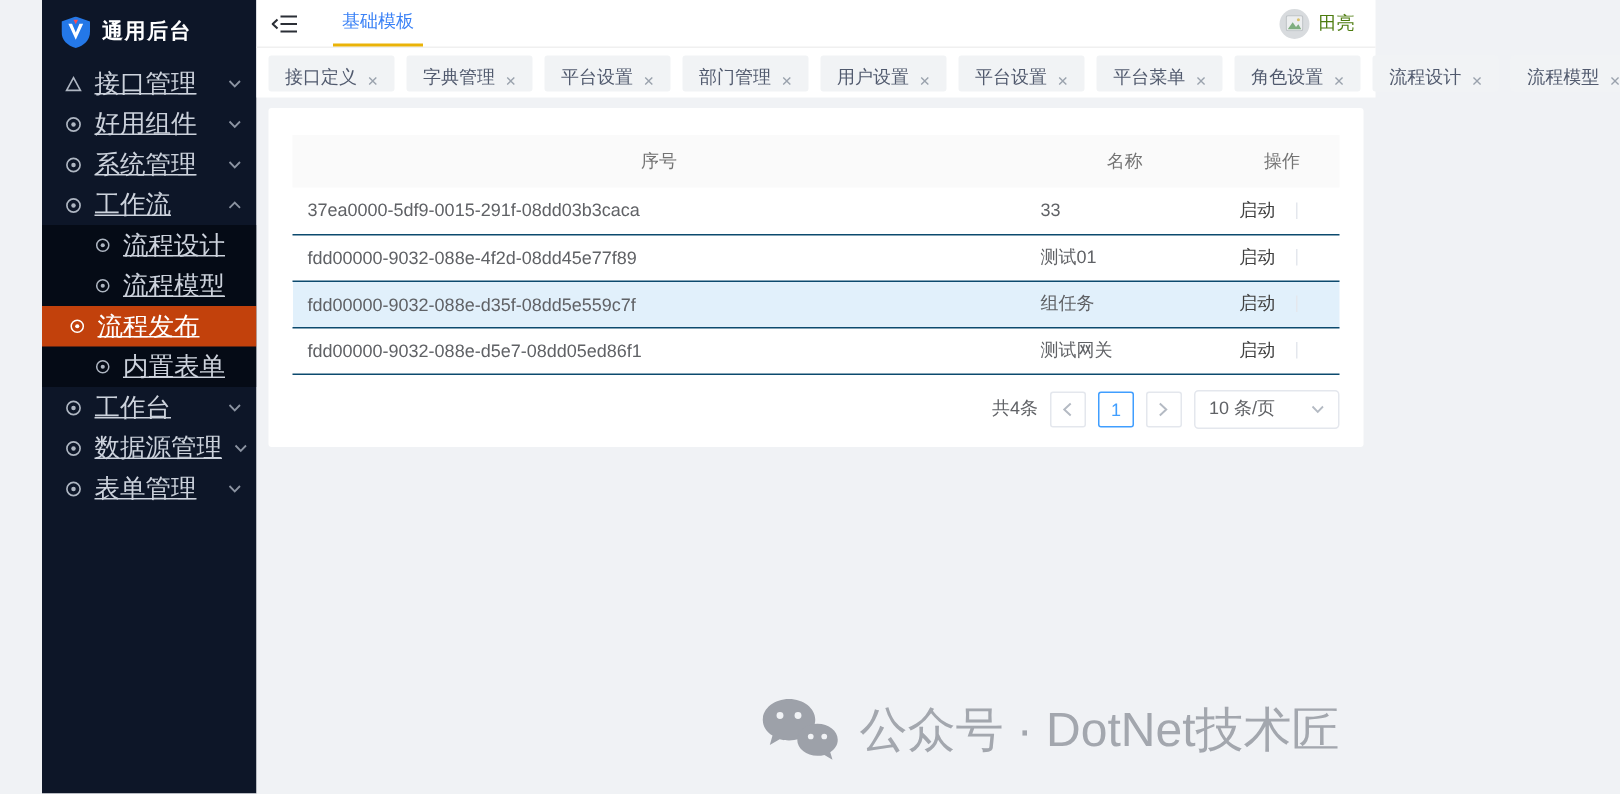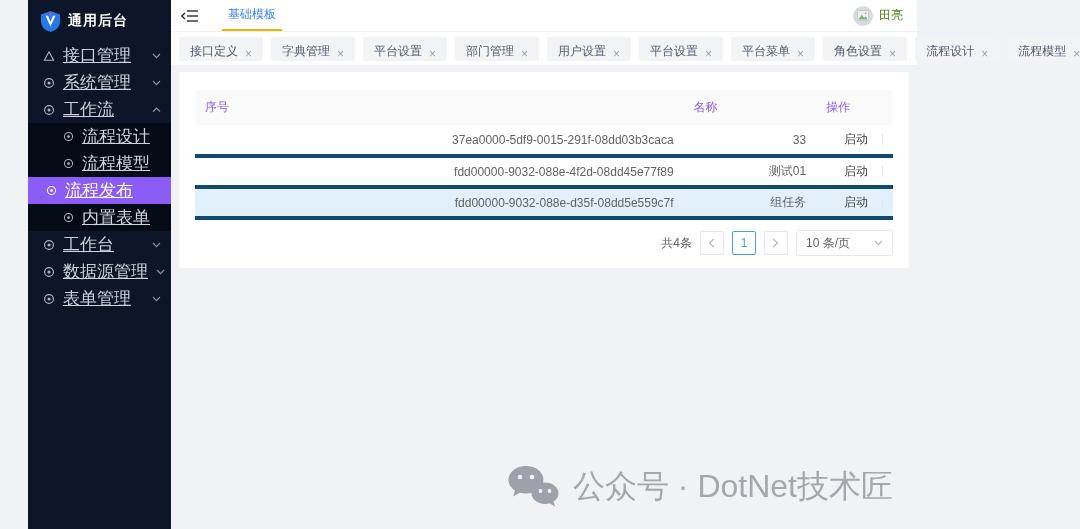--- a/index.html
+++ b/index.html
@@ -11,43 +11,43 @@
   .sidebar { width:143px; min-width:143px; background:#0d1628; color:#ccd2dc; display:flex; flex-direction:column; }
   .logo { height:42px; display:flex; align-items:center; padding-left:13px; gap:8px; }
   .logo-title { color:#ffffff; font-size:14px; font-weight:bold; letter-spacing:1px; white-space:nowrap; }
   .menu { flex:1; }
   .menu-item { height:27px; display:flex; align-items:center; padding:0 10px 0 15px; gap:8px; cursor:pointer; white-space:nowrap; }
   .menu-item .label { flex:1; font-size:17px;text-decoration:underline; }
   .mi-icon { display:flex; align-items:center; color:#aeb6c2; }
   .chev { display:flex; align-items:center; color:#8b93a1; }
   .submenu { background:#050b16; }
   .submenu .menu-item { padding-left:35px; }
-  .menu-item.active { background:#8b5cf6; color:#ffffff;padding-left:18px; }
+  .menu-item.active { background:#c2410c; color:#ffffff;padding-left:18px; }
   .menu-item.active .mi-icon { color:#ffffff; }
 
   
   .main { flex:1; min-width:0; display:flex; flex-direction:column; background:#f0f2f5; position:relative; }
   .topbar { height:32px; background:#fff; display:flex; align-items:center; padding:0 14px 0 10px; border-bottom:1px solid #f0f0f0; }
   .fold-btn { display:flex; align-items:center; cursor:pointer; color:#2b2f36; }
   .nav-tab { margin-left:24px; height:31px; display:flex; align-items:center; padding:0 6px; color:#3b82f6; border-bottom:2px solid #eab308; cursor:pointer; }
   .topbar-spacer { flex:1; }
   .user { display:flex; align-items:center; cursor:pointer; }
   .avatar { width:20px; height:20px; border-radius:50%; background:#d8dbde; display:flex; align-items:center; justify-content:center; overflow:hidden; }
   .user-name { margin-left:6px; color:#4d7c0f; }
 
   .tabsbar { height:33px; background:#fff; display:flex; align-items:center; gap:8px; padding:0 8px; }
   .chip { height:24px; display:flex; align-items:flex-end; gap:7px; padding:0 10px; background:#f1f3f5; border:1px solid #f1f3f5; border-radius:2px; color:#515a6e; cursor:pointer; white-space:nowrap; }
   .chip .x { color:#9aa2ad; font-size:12px; line-height:1; cursor:pointer; }
   .chip.active { background:#ffffff; border-color:#e8eaec; color:#1890ff; }
 
   .content { flex:1; padding:7px 8px 0; }
   .card { background:#ffffff; border-radius:2px; padding:18px 16px 12px; }
   table { width:100%; border-collapse:collapse; color:#606266; font-size:12px; table-layout:fixed; }
-  th { background:#fafafa; font-weight:normal; text-align:left; height:35px; padding:0 10px; color:#8b5cf6; }
-  td { height:31px; padding:0 10px; border-bottom:4px solid #0c4a6e; overflow:hidden; white-space:nowrap; text-overflow:ellipsis;text-align:right; }
+  th { background:#fafafa; font-weight:normal; text-align:center; height:35px; padding:0 10px; color:#737373; }
+  td { height:31px; padding:0 10px; border-bottom:1px solid #0c4a6e; overflow:hidden; white-space:nowrap; text-overflow:ellipsis; }
   tr.highlight td { background:#e1f0fb; }
   .col-id { width:70%; } .col-name { width:19%; } .col-act { width:11%; }
   .link { color:#404040; cursor:pointer; }
   .act-divider { display:inline-block; width:1px; height:11px; background:#e4e7ed; margin-left:14px; vertical-align:middle; }
 
   .pager { display:flex; align-items:center; justify-content:flex-end; gap:8px; margin-top:10px; color:#606266; }
   .pg-btn { width:24px; height:24px; border:1px solid #e4e7ed; border-radius:2px; background:#fff; display:flex; align-items:center; justify-content:center; color:#b4bac3; cursor:pointer; }
   .pg-btn.current { border-color:#409eff; color:#409eff; }
   .pg-size { height:26px; border:1px solid #e4e7ed; border-radius:3px; background:#fff; display:flex; align-items:center; gap:24px; padding:0 9px; color:#606266; cursor:pointer; }
   .pg-size .caret { color:#b4bac3; display:flex; align-items:center; }
@@ -73,20 +73,34 @@
     </div>
 
     <div class="menu">
       <div class="menu-item">
         <span class="mi-icon">
             <svg width="12" height="12" viewBox="0 0 12 12">
               <path d="M6 1.8 L10.6 10.2 H1.4 Z" fill="none" stroke="currentColor" stroke-width="1.1"></path>
             </svg>
           </span>
         <span class="label">接口管理</span>
+        <span class="chev">
+            <svg width="9" height="6" viewBox="0 0 9 6">
+              <path d="M1 1 L4.5 4.6 L8 1" fill="none" stroke="currentColor" stroke-width="1.2"></path>
+            </svg>
+          </span>
+      </div>
+      <div class="menu-item">
+        <span class="mi-icon">
+            <svg width="12" height="12" viewBox="0 0 12 12">
+              <circle cx="6" cy="6" r="4.4" fill="none" stroke="currentColor" stroke-width="1.1"></circle>
+              <circle cx="6" cy="6" r="1.5" fill="currentColor"></circle>
+            </svg>
+          </span>
+        <span class="label">好用组件</span>
         <span class="chev">
             <svg width="9" height="6" viewBox="0 0 9 6">
               <path d="M1 1 L4.5 4.6 L8 1" fill="none" stroke="currentColor" stroke-width="1.2"></path>
             </svg>
           </span>
       </div>
       <div class="menu-item">
         <span class="mi-icon">
             <svg width="12" height="12" viewBox="0 0 12 12">
               <circle cx="6" cy="6" r="4.4" fill="none" stroke="currentColor" stroke-width="1.1"></circle>
@@ -289,20 +303,25 @@
             <tr>
               <td>fdd00000-9032-088e-4f2d-08dd45e77f89</td>
               <td>测试01</td>
               <td><span class="link">启动</span><span class="act-divider"></span></td>
             </tr>
             <tr class="highlight">
               <td>fdd00000-9032-088e-d35f-08dd5e559c7f</td>
               <td>组任务</td>
               <td><span class="link">启动</span><span class="act-divider"></span></td>
             </tr>
+            <tr>
+              <td>fdd00000-9032-088e-d5e7-08dd05ed86f1</td>
+              <td>测试网关</td>
+              <td><span class="link">启动</span><span class="act-divider"></span></td>
+            </tr>
           </tbody>
         </table>
 
         <div class="pager">
           <span>共4条</span>
           <span class="pg-btn">
             <svg width="7" height="10" viewBox="0 0 7 10">
                 <path d="M5.8 1 L1.5 5 L5.8 9" fill="none" stroke="currentColor" stroke-width="1.3"></path>
               </svg>
           </span>

